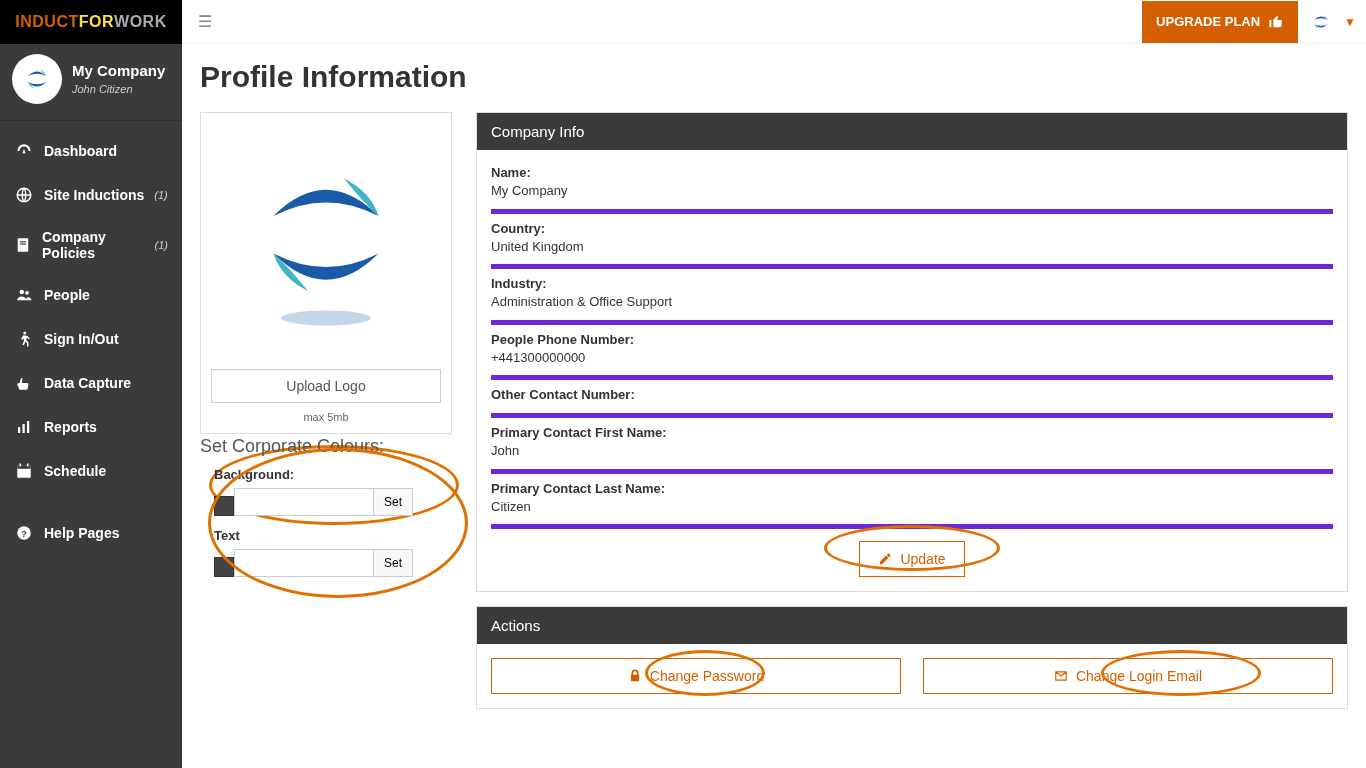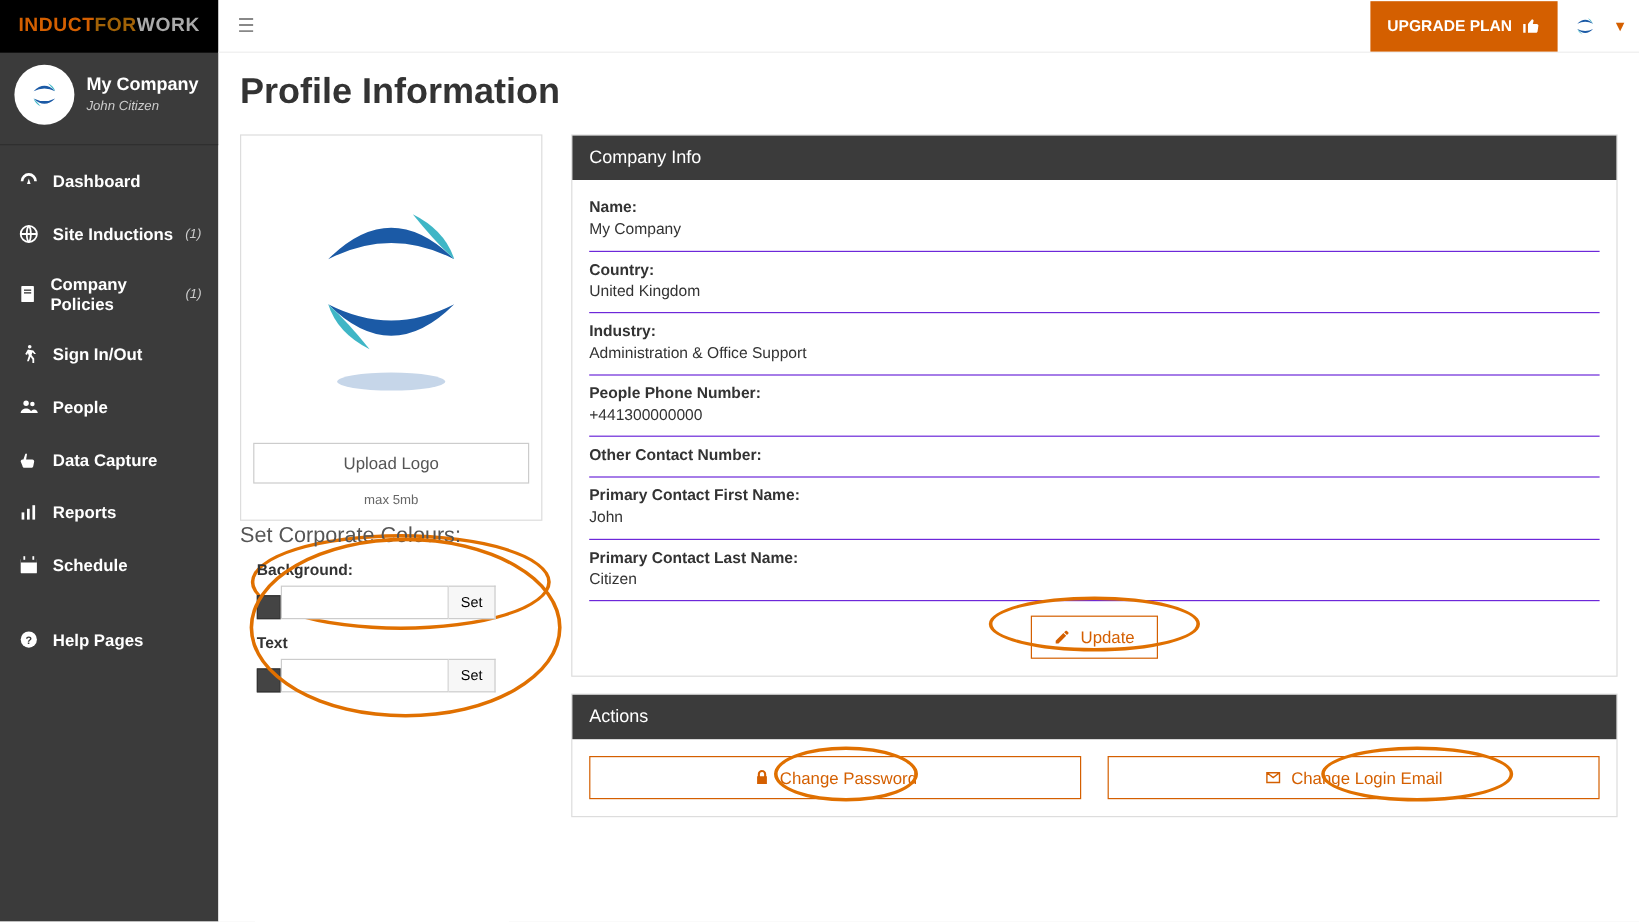--- a/index.html
+++ b/index.html
@@ -3,21 +3,21 @@
 <meta charset="utf-8">
 <style>
   * { box-sizing: border-box; margin: 0; padding: 0; }
   body { font-family: Arial, Helvetica, sans-serif; font-size: 13px; color: #333; background: #f4f4f4; width: 1366px; height: 768px; overflow: hidden; }
   .shell { display: flex; width: 100%; height: 100%; }
 
   
   .sidebar { width: 182px; background: #3b3b3b; color: #ddd; display: flex; flex-direction: column; }
   .brand { background: #000; height: 44px; display: flex; align-items: center; justify-content: center; font-weight: bold; font-size: 16px; letter-spacing: .5px; }
   .brand .o { color: #d45f00; }
-  .brand .w { color: #a16207; text-align: center; }
+  .brand .w { color: #fde047; text-align: center; }
   .brand .g { color: #aaa; }
   .company-block { display: flex; align-items: center; gap: 10px; padding: 10px 12px 16px 12px; background: #3b3b3b; border-bottom: 1px solid #2f2f2f; color: #fff; }
   .company-block .avatar { width: 50px; height: 50px; border-radius: 50%; background: #fff; display:flex; align-items:center; justify-content:center; }
   .company-block .avatar svg { width: 30px; height: 30px; }
   .company-block .names .cname { font-size: 15px; font-weight: bold; line-height: 1.1; }
   .company-block .names .uname { font-size: 11px; color: #ccc; font-style: italic; margin-top: 4px; }
   .nav { padding-top: 8px; }
   .nav .item { display: flex; align-items: center; gap: 10px; padding: 12px 14px; color: #fff; font-weight: bold; font-size: 14px; cursor: pointer; }
   .nav .item .badge { font-size: 11px; color: #ccc; font-weight: normal; font-style: italic; }
   .nav .icon { width: 20px; height: 20px; display:inline-flex; align-items:center; justify-content:center; color:#fff; }
@@ -53,21 +53,21 @@
   .cc-row-label { font-weight: bold; font-size: 13px; padding: 4px 0 4px 14px; }
   .cc-row { display: flex; align-items: flex-end; padding: 2px 8px 8px 14px; }
   .swatch { width: 20px; height: 20px; background: #444; border: 1px solid #333; }
   .cc-input { flex: 1; border: 1px solid #ccc; height: 28px; padding: 0 6px; background:#fff; }
   .set-btn { border: 1px solid #ccc; border-left: none; height: 28px; padding: 0 10px; background: #f7f7f7; font-size: 12px; cursor:pointer; }
   .cc-group { display:flex; align-items:center; }
 
   .panel { border: 1px solid #ddd; background: #fff; margin-bottom: 14px; }
   .panel .panel-head { background: #3b3b3b; color: #fff; font-size: 15px; padding: 10px 14px; }
   .panel .panel-body { padding: 8px 14px 14px 14px; }
-  .info-row { border-bottom: 1px solid #6d28d9; padding: 7px 0 9px 0; }
+  .info-row { border-bottom: 5px solid #6d28d9; padding: 7px 0 9px 0; }
   .info-row:last-child { border-bottom: none; }
   .info-row .lbl { font-weight: bold; font-size: 13px; color: #333; }
   .info-row .val { font-size: 13px; color: #333; margin-top: 2px; line-height: 1.35; white-space: pre-line; }
 
   .outline-btn { border: 1px solid #d45f00; color: #d45f00; background: #fff; padding: 9px 18px; font-size: 14px; display: inline-flex; align-items: center; gap: 8px; cursor: pointer; }
   .outline-btn svg { width: 14px; height: 14px; fill: #d45f00; }
   .center { text-align: center; padding-top: 12px; }
 
   .action-grid { display: flex; gap: 22px; padding: 14px; }
   .action-grid .outline-btn { flex: 1; justify-content: center; }
@@ -127,35 +127,35 @@
               <rect x="8" y="7" width="8" height="1.5" fill="#3b3b3b"></rect>
               <rect x="8" y="10" width="8" height="1.5" fill="#3b3b3b"></rect>
             </svg>
           </span>
         <span>Company Policies</span>
         <span class="badge">(1)</span>
       </div>
       <div class="item">
         <span class="icon">
             <svg viewBox="0 0 24 24">
-              <circle cx="13" cy="4" r="2"></circle>
-              <path d="M11 7l-3 5 2 1 1-2 1 3-2 6h2l2-5 2 3v4h2v-5l-3-4 1-3 2 2h2l-3-4z"></path>
-            </svg>
-          </span>
-        <span>Sign In/Out</span>
-      </div>
-      <div class="item">
-        <span class="icon">
-            <svg viewBox="0 0 24 24">
               <circle cx="9" cy="8" r="3"></circle>
               <circle cx="16" cy="9" r="2.5"></circle>
               <path d="M3 19c0-3 3-5 6-5s6 2 6 5zM14 19c0-2 2-4 4-4s4 2 4 4z"></path>
             </svg>
           </span>
         <span>People</span>
+      </div>
+      <div class="item">
+        <span class="icon">
+            <svg viewBox="0 0 24 24">
+              <circle cx="13" cy="4" r="2"></circle>
+              <path d="M11 7l-3 5 2 1 1-2 1 3-2 6h2l2-5 2 3v4h2v-5l-3-4 1-3 2 2h2l-3-4z"></path>
+            </svg>
+          </span>
+        <span>Sign In/Out</span>
       </div>
       <div class="item">
         <span class="icon">
             <svg viewBox="0 0 24 24">
               <path d="M3 14c0-1 1-2 2-2h1l2-6c.3-1 1.7-1 2 0l-1 6h7c1 0 2 1 2 2l-1 5c-.2 1-1 2-2 2H7c-1 0-2-1-2-2z"></path>
             </svg>
           </span>
         <span>Data Capture</span>
       </div>
       <div class="item">

